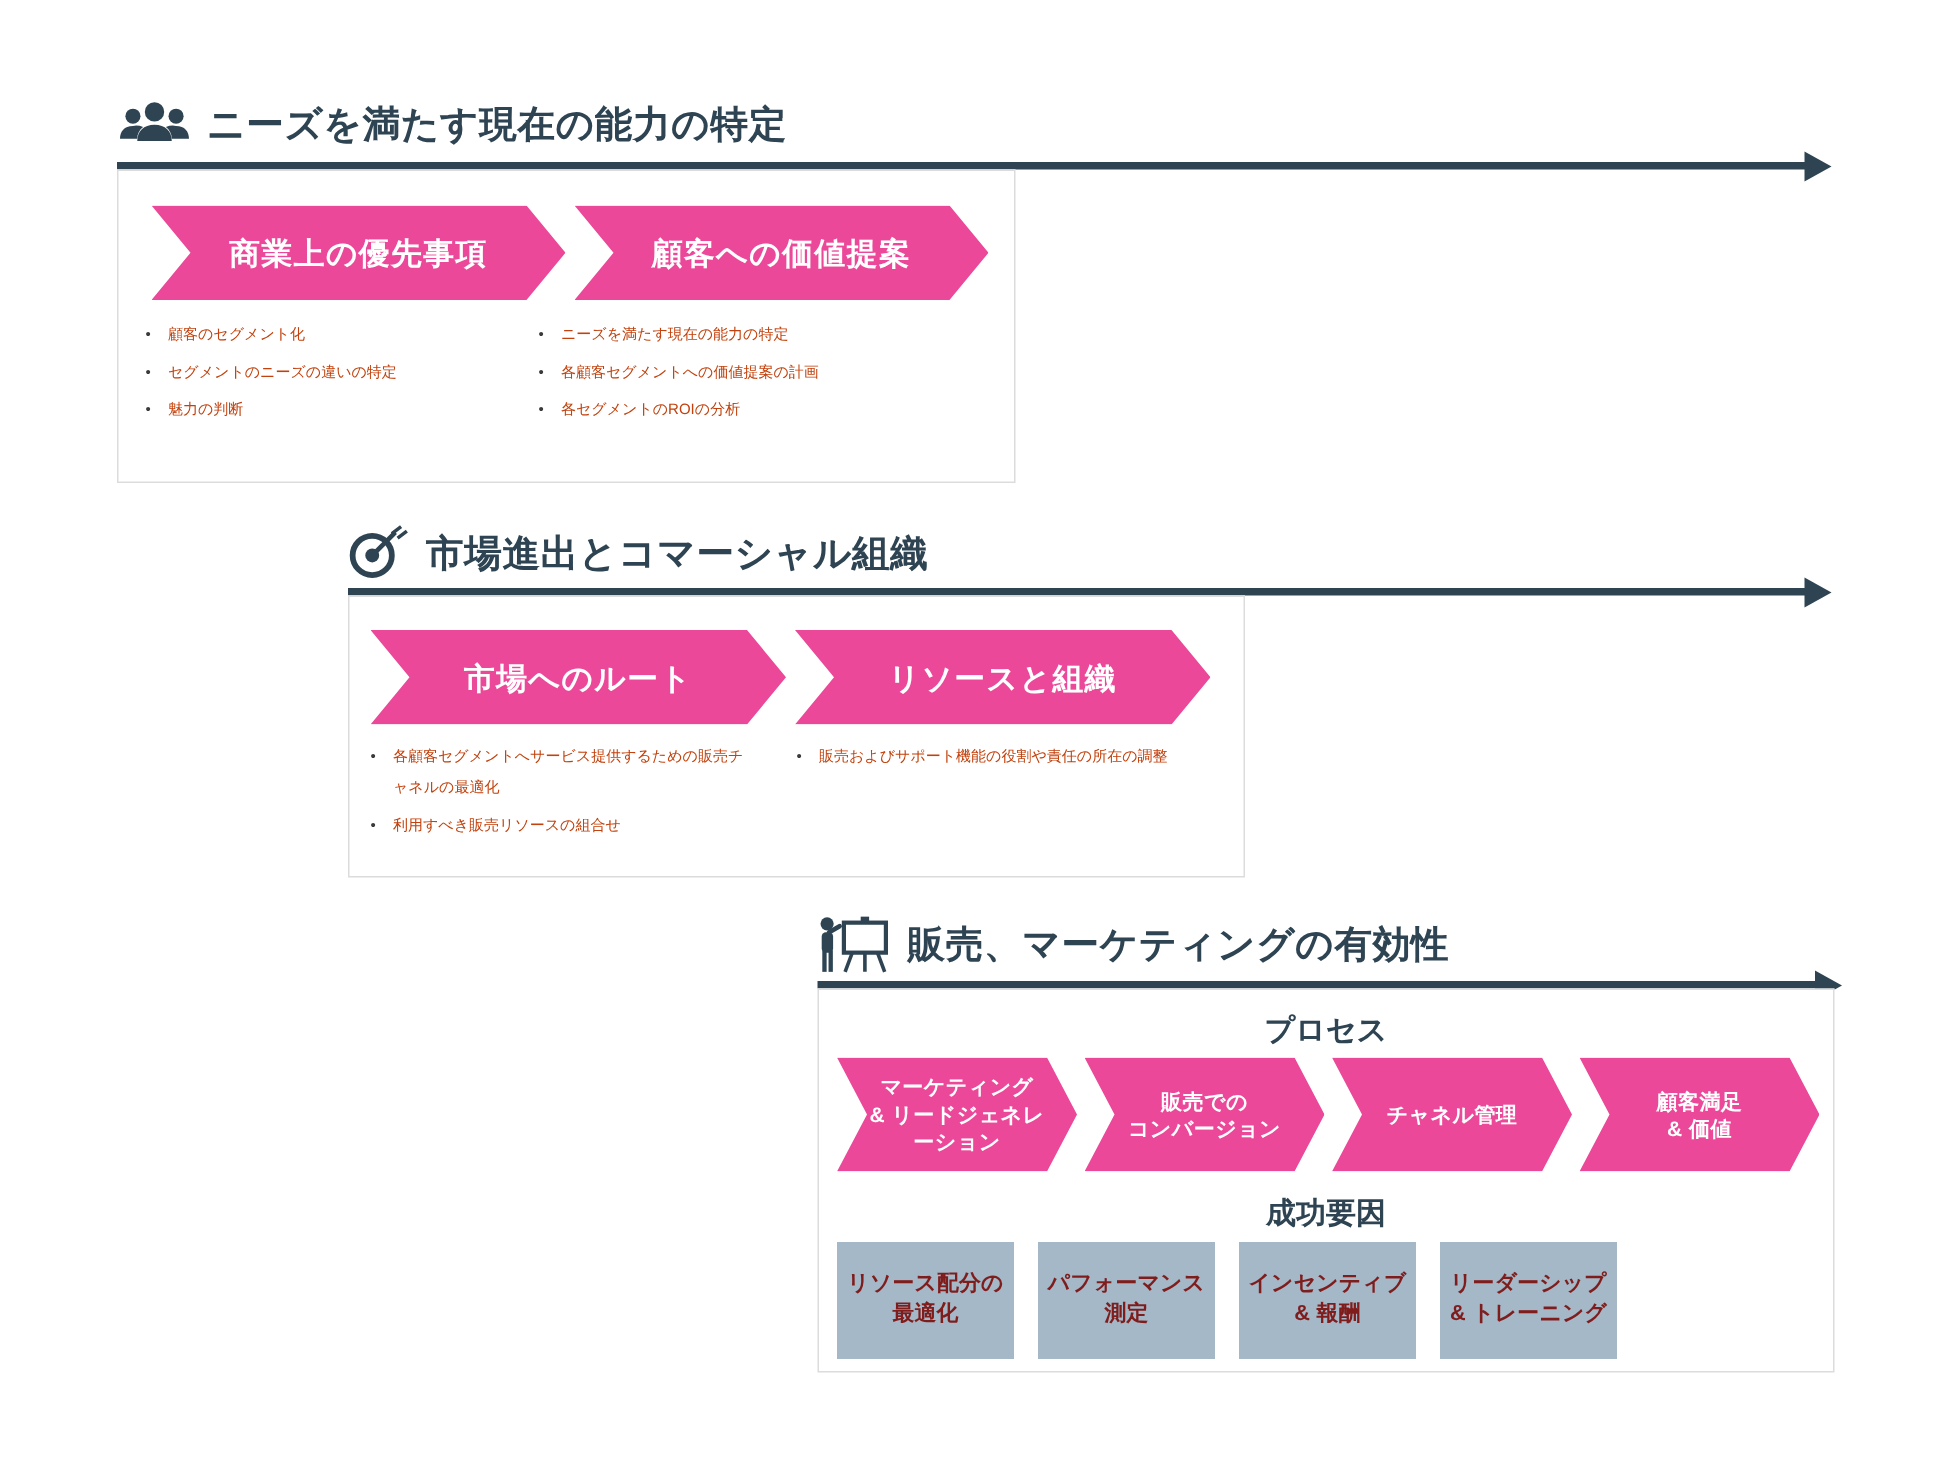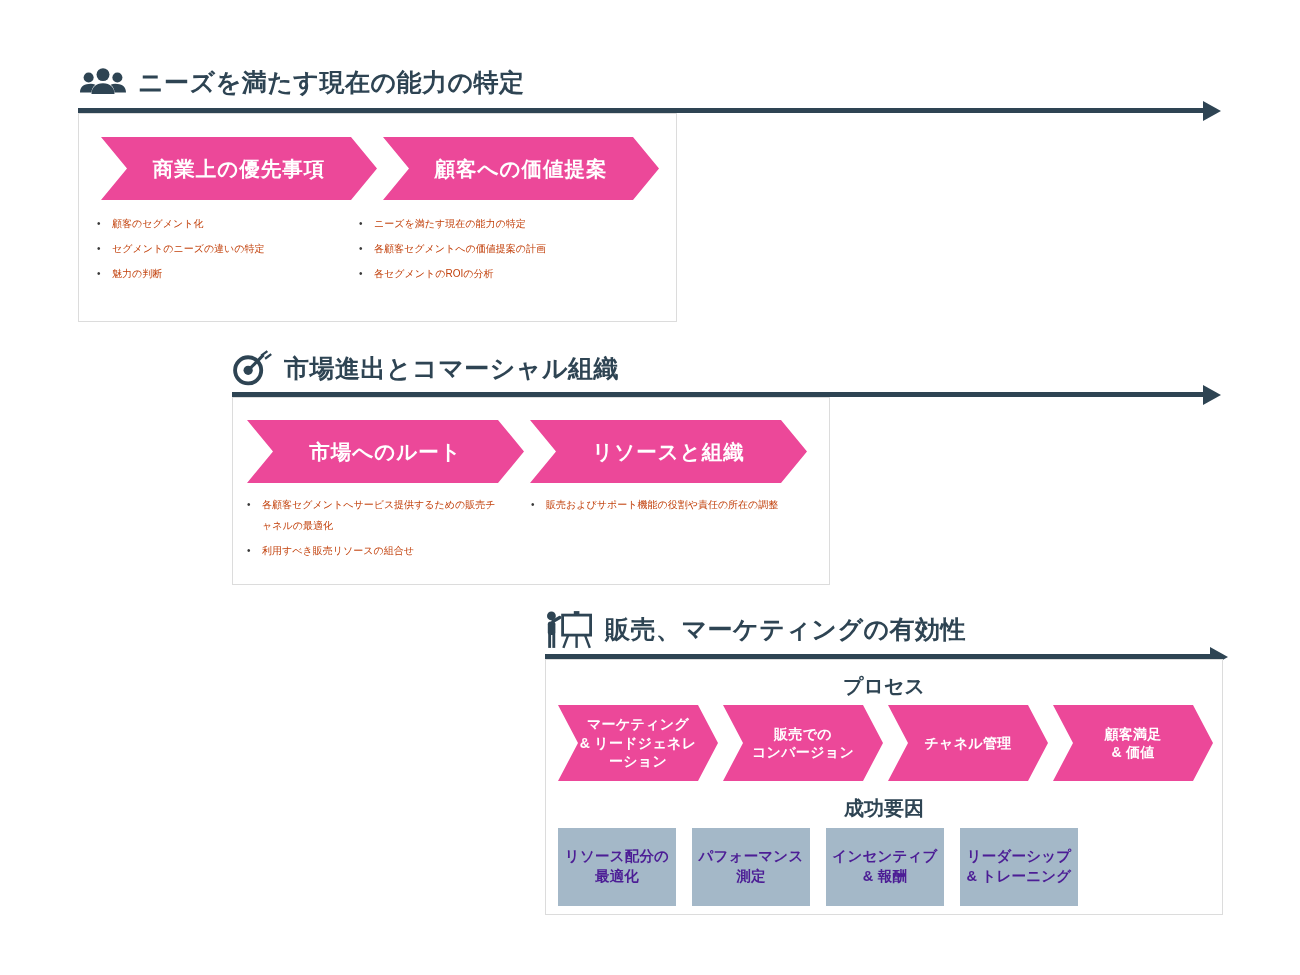--- a/index.html
+++ b/index.html
@@ -34,21 +34,21 @@
   
   ul.bullets { position:absolute; list-style:none; color:#c2410c; font-size:10px; line-height:21px; }
   ul.bullets li { position:relative; padding-left:17px; margin-bottom:4px; }
   ul.bullets li::before { content:"\2022"; position:absolute; left:2px; top:0; color:#3a3a3a; }
 
   
   .sub-label { position:absolute; left:0; width:100%; text-align:center; font-size:20px; font-weight:800; color:#2E4453; }
 
   
   .factor-row { position:absolute; display:flex; gap:16px; }
-  .factor { width:118px; height:78px; background:#A4B8C8; color:#4c1d95; font-weight:bold; font-size:14.5px;
+  .factor { width:118px; height:78px; background:#A4B8C8; color:#7f1d1d; font-weight:bold; font-size:14.5px;
             line-height:1.35; display:flex; flex-direction:column; align-items:center; justify-content:center;
             text-align:center; letter-spacing:0.2px; }
 
   svg .fill { fill:#2E4453; } svg .stroke { stroke:#2E4453; fill:none; }
 </style>
 </head>
 <body>
 
 <div class="canvas">
 

